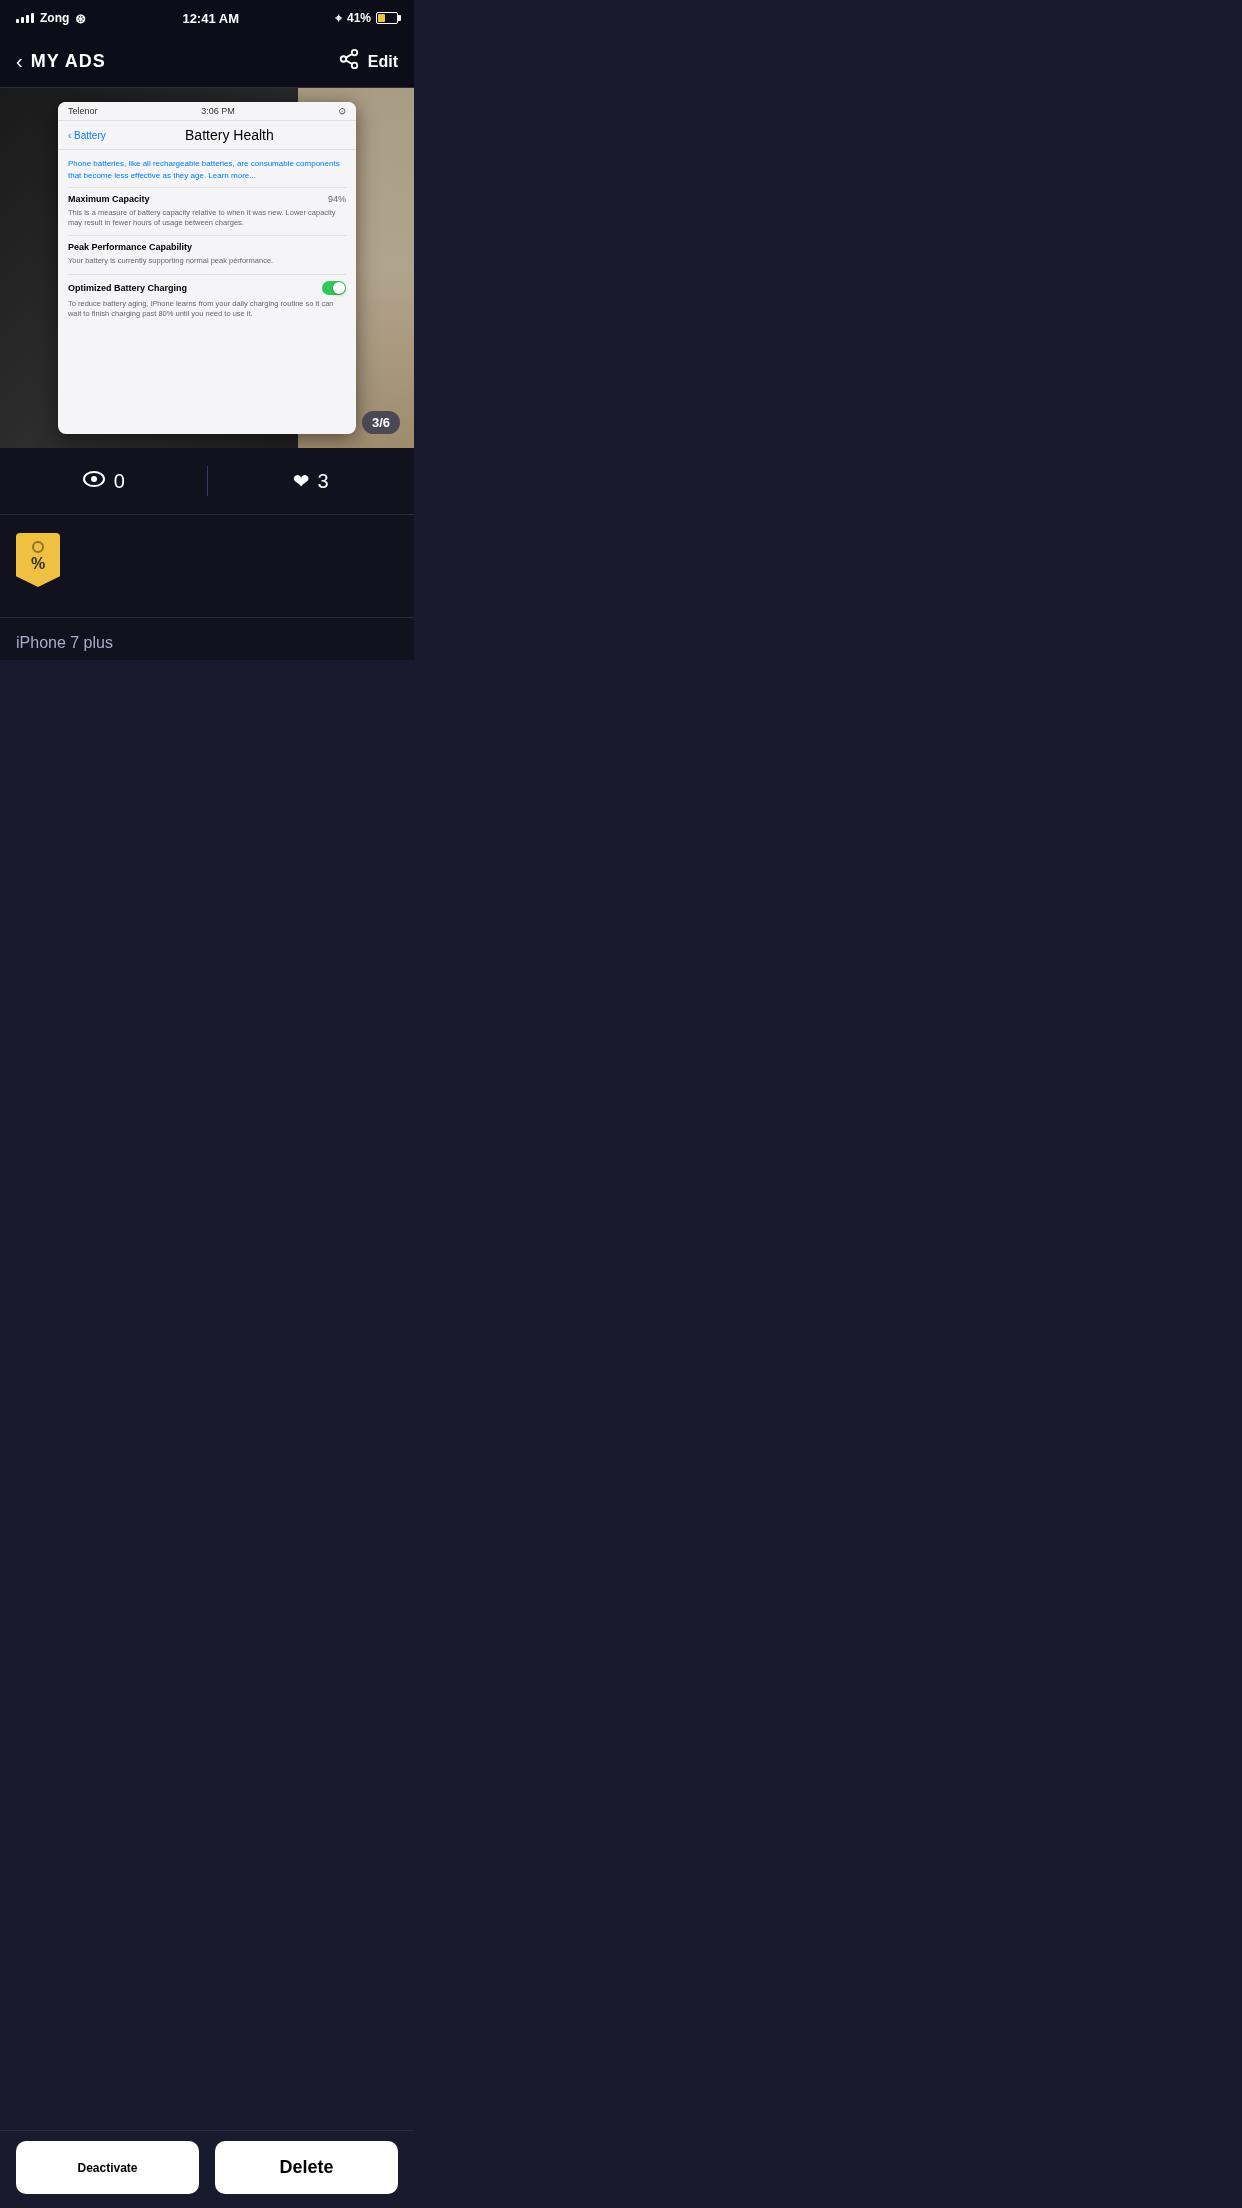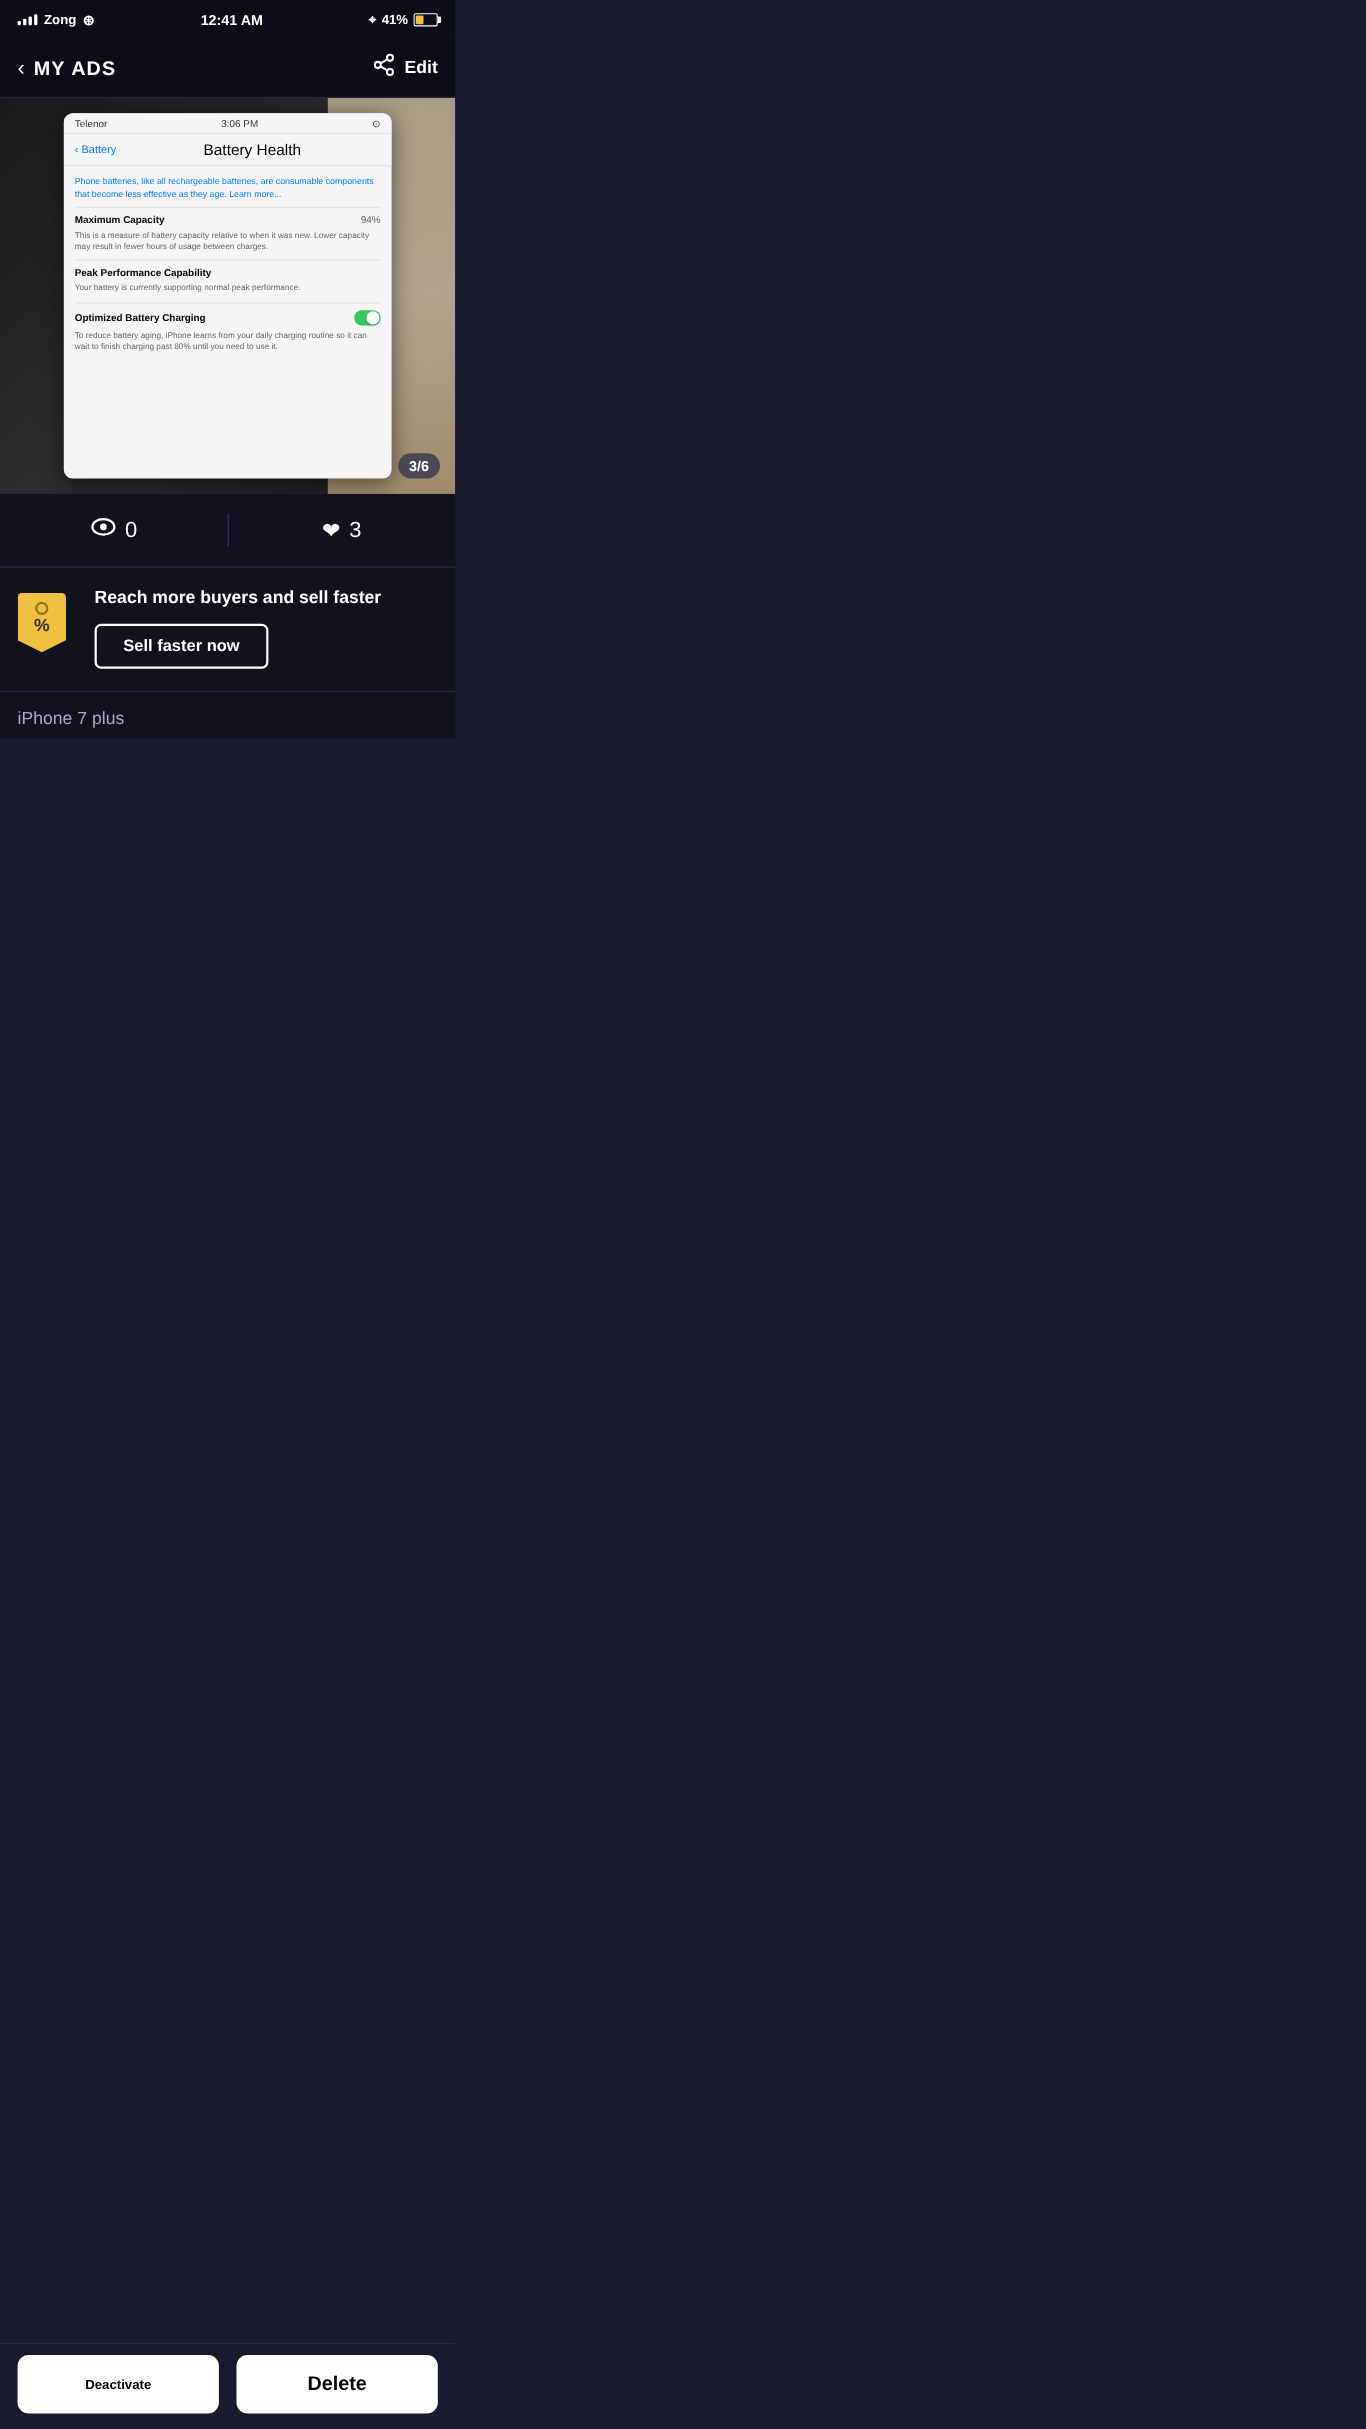--- a/index.html
+++ b/index.html
@@ -568,24 +568,20 @@
     <span class="stat-count">3</span>
   </div>
 </div>
 
 <div class="promo-section">
   <div class="promo-icon-wrap">
     <div class="price-tag">
       <span class="price-tag-percent">%</span>
     </div>
   </div>
-  <div class="promo-text-area">
-    <p class="promo-headline">Reach more buyers and sell faster</p>
-    <button class="sell-faster-btn">Sell faster now</button>
-  </div>
 </div>
 
 <div class="price-section">
   <div class="product-title">iPhone 7 plus</div>
 </div>
 
 <div style="height: 80px;"></div>
 
 <div class="bottom-actions">
   <button class="deactivate-btn">Deactivate</button>

